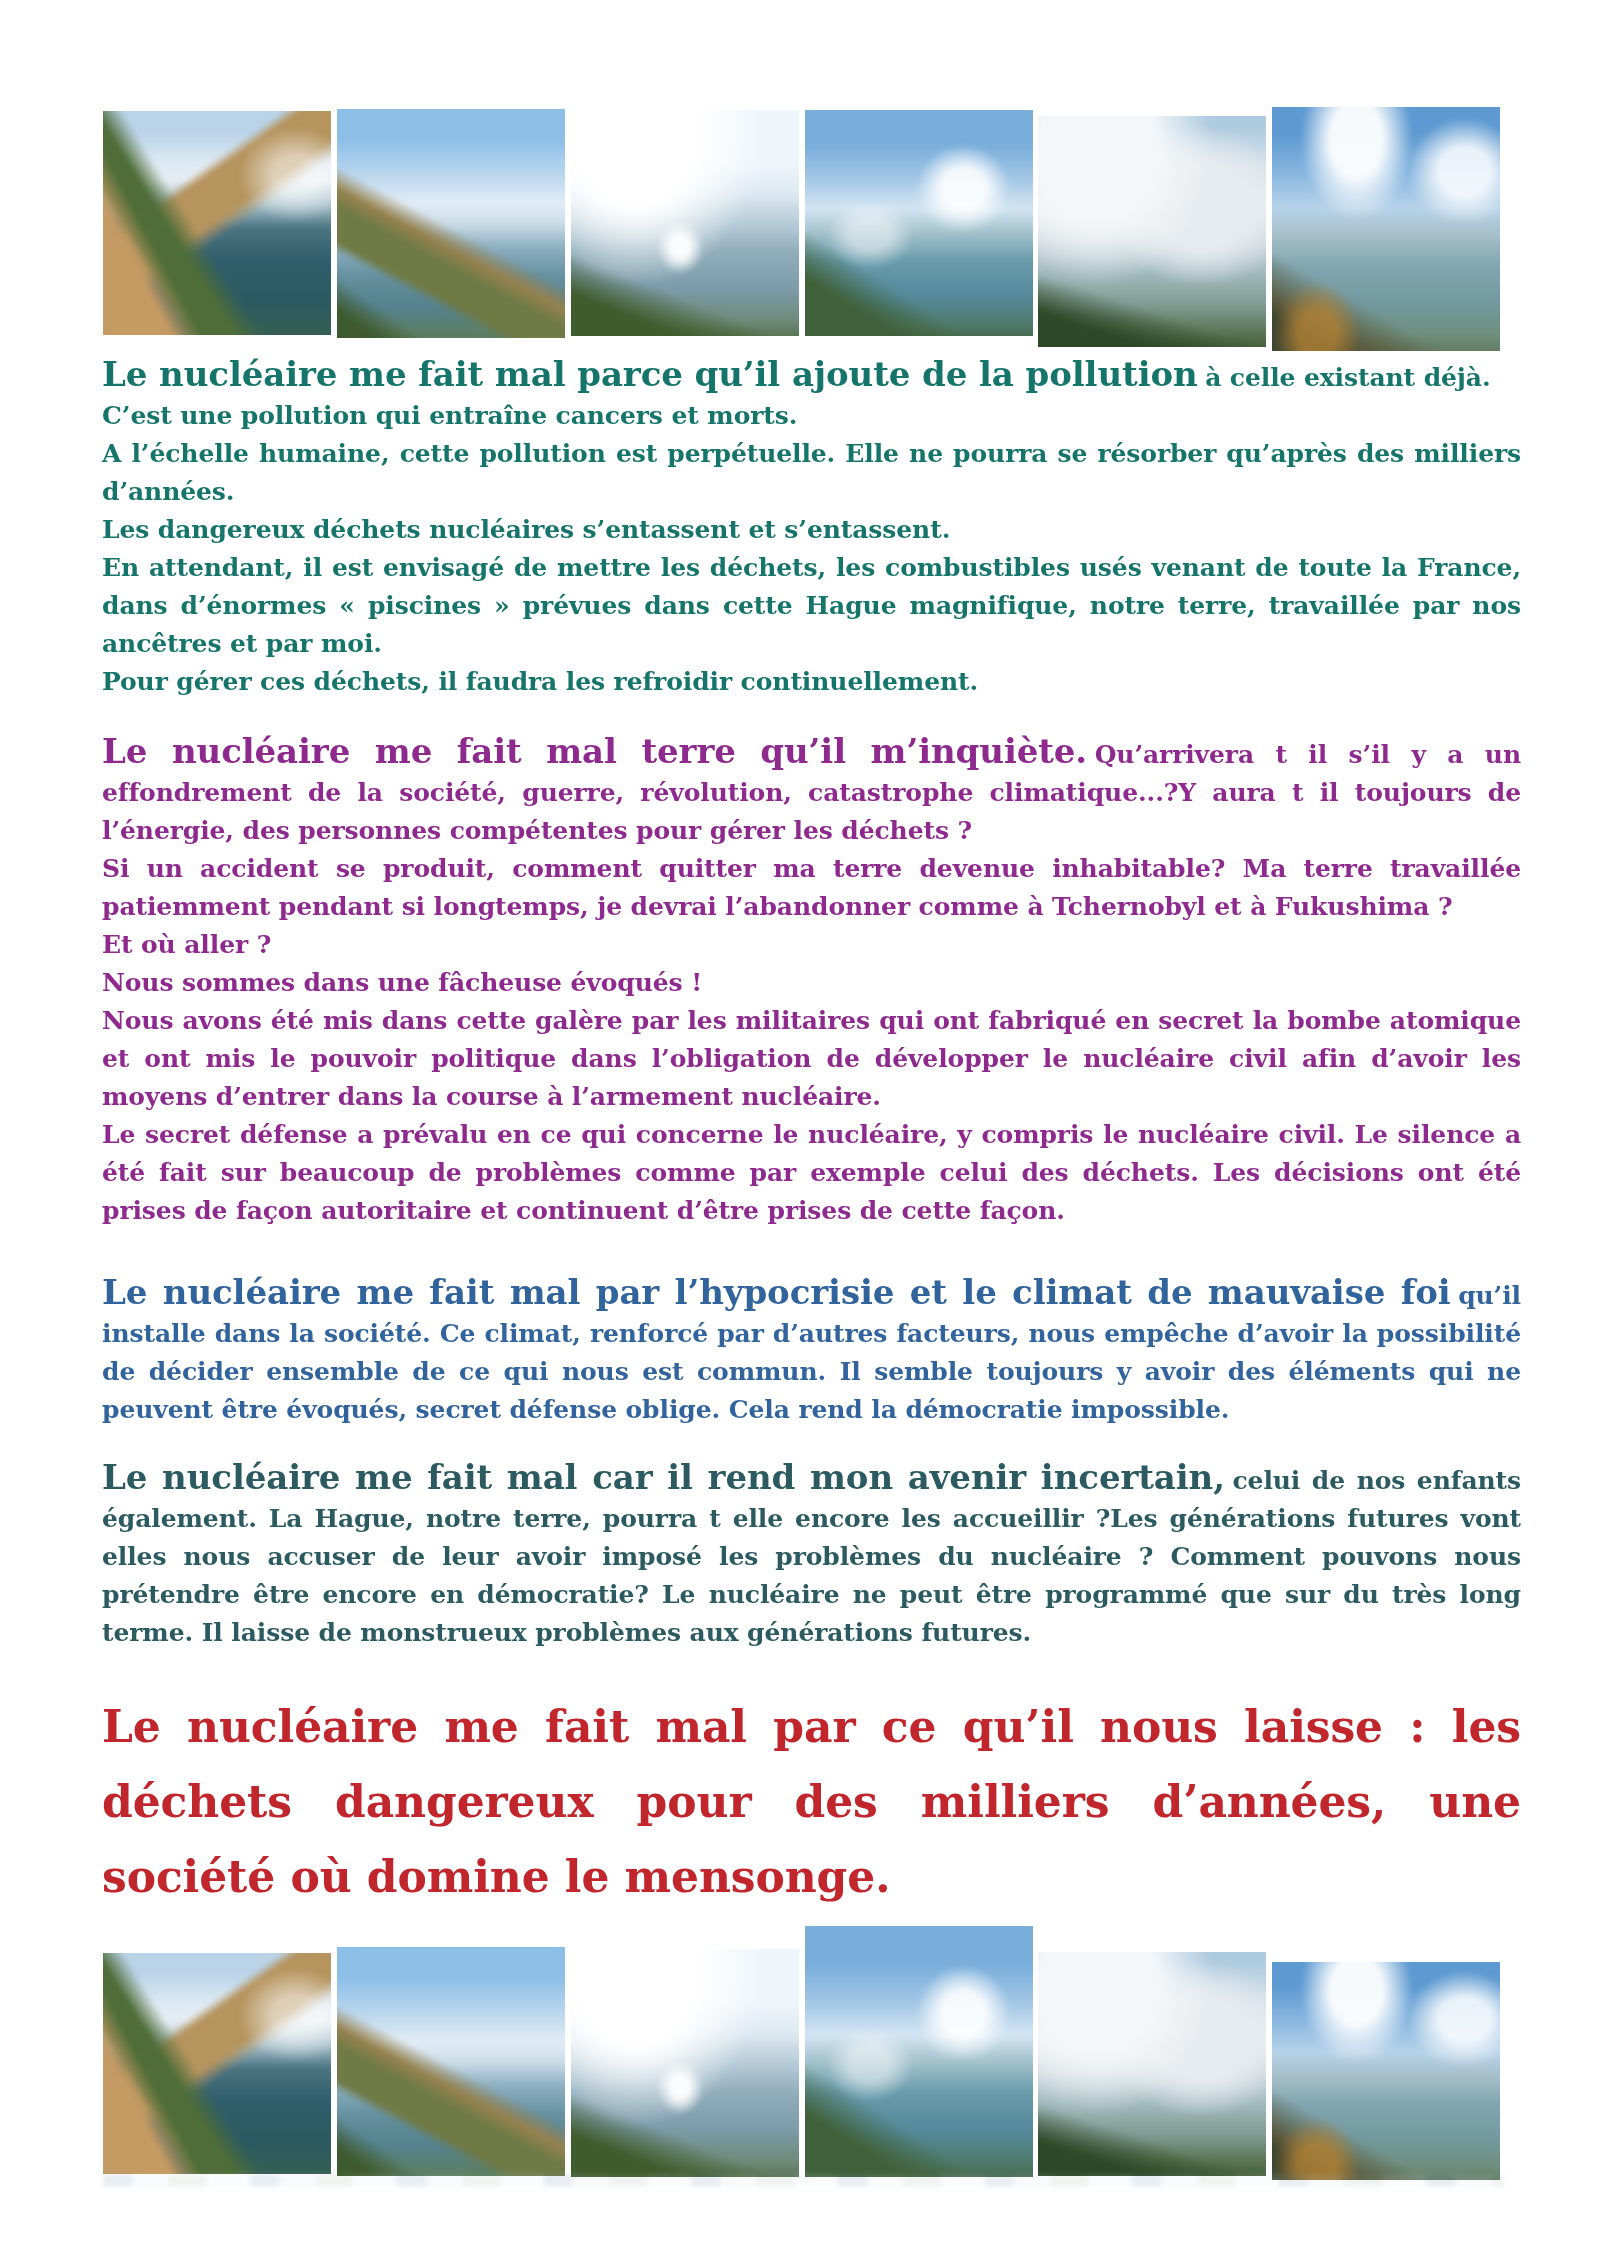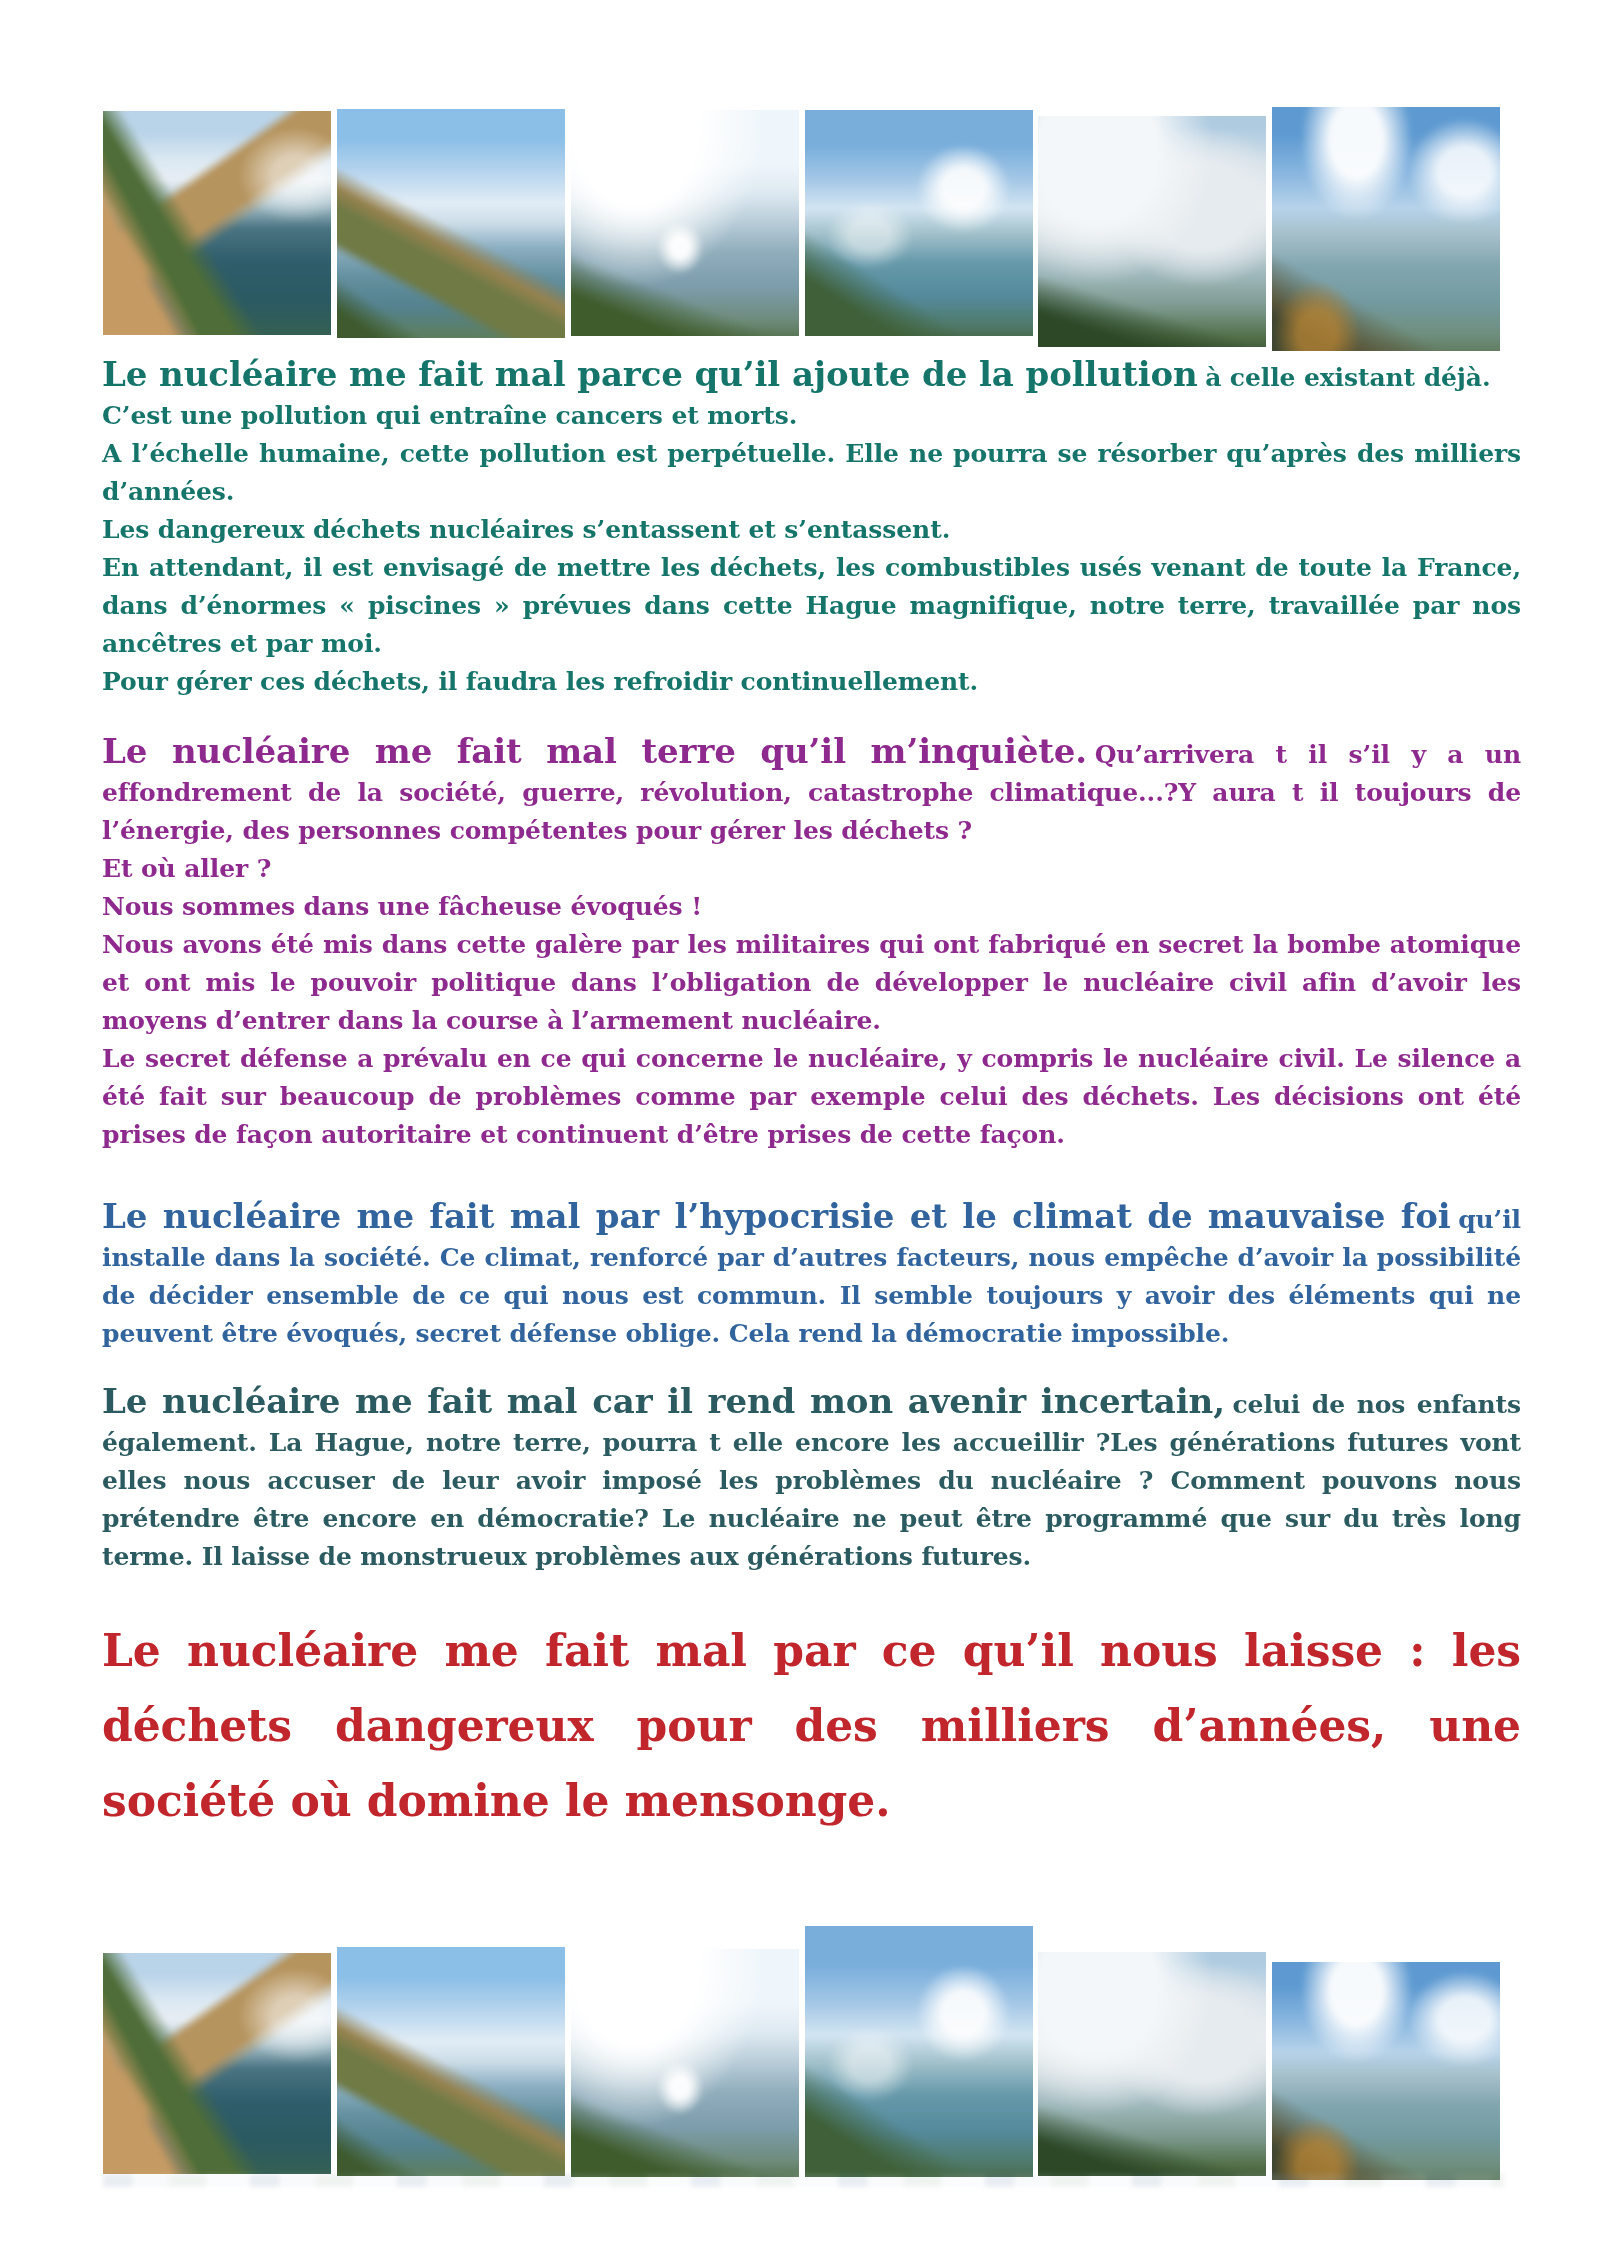--- a/index.html
+++ b/index.html
@@ -100,20 +100,21 @@
       <p class="lead"><span class="h">Le nucléaire me fait mal parce qu’il ajoute de la pollution</span><span class="run">à celle existant déjà.</span></p>
       <p class="body">C’est une pollution qui entraîne cancers et morts.</p>
       <p class="body">A l’échelle humaine, cette pollution est perpétuelle. Elle ne pourra se résorber qu’après des milliers d’années.</p>
       <p class="body">Les dangereux déchets nucléaires s’entassent et s’entassent.</p>
       <p class="body">En attendant, il est envisagé de mettre les déchets,  les combustibles usés venant de toute la France, dans d’énormes « piscines » prévues dans cette Hague magnifique, notre terre, travaillée par nos ancêtres et par moi.</p>
       <p class="body">Pour gérer ces déchets, il faudra les refroidir continuellement.</p>
     </div>
 
     <div class="sec sec-2" style="color: rgb(142, 42, 142);">
       <p class="lead"><span class="h">Le nucléaire me fait mal terre qu’il m’inquiète.</span><span class="run">Qu’arrivera t il s’il y a un effondrement de la société, guerre, révolution, catastrophe climatique...?Y aura t il toujours de l’énergie, des personnes compétentes pour  gérer les déchets ?</span></p>
+      <p class="body">Si un accident se produit, comment quitter ma terre  devenue inhabitable? Ma terre travaillée patiemment pendant si longtemps, je devrai l’abandonner comme à Tchernobyl et à Fukushima ?</p>
       <p class="body">Et où aller ?</p>
       <p class="body">Nous sommes  dans une fâcheuse évoqués !</p>
       <p class="body">Nous avons été mis dans cette galère par les militaires qui ont fabriqué en secret la bombe atomique et ont mis le pouvoir politique dans l’obligation de développer le nucléaire civil afin d’avoir les moyens d’entrer dans la course à l’armement nucléaire.</p>
       <p class="body">Le secret défense a prévalu en ce qui concerne le nucléaire, y compris le nucléaire civil.  Le silence a été fait sur beaucoup de problèmes comme par exemple celui des déchets. Les décisions ont été prises de façon autoritaire et continuent d’être prises de cette façon.</p>
     </div>
 
     <div class="sec sec-3" style="color: rgb(49, 99, 156);">
       <p class="lead"><span class="h">Le nucléaire me fait mal par l’hypocrisie et le climat de mauvaise foi</span><span class="run">qu’il installe dans la société.  Ce climat, renforcé par d’autres facteurs, nous empêche d’avoir la possibilité de décider ensemble de ce qui nous est commun. Il semble toujours y avoir des éléments qui ne peuvent être évoqués, secret défense oblige. Cela rend la démocratie impossible.</span></p>
     </div>
 

